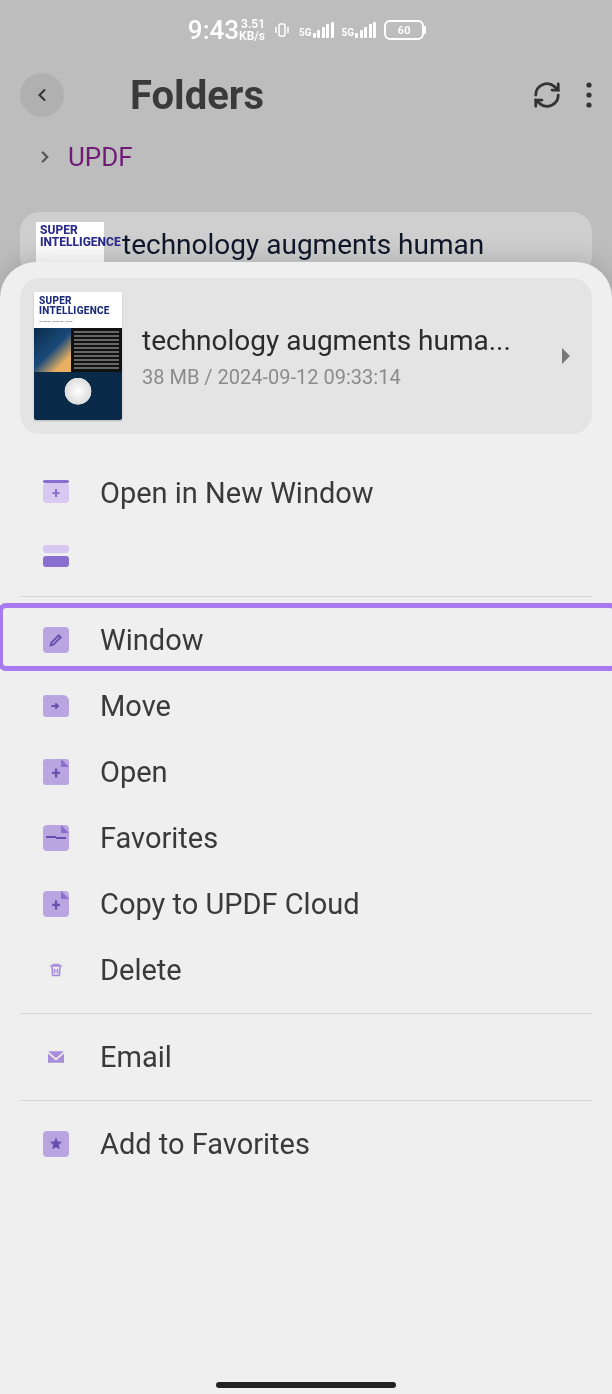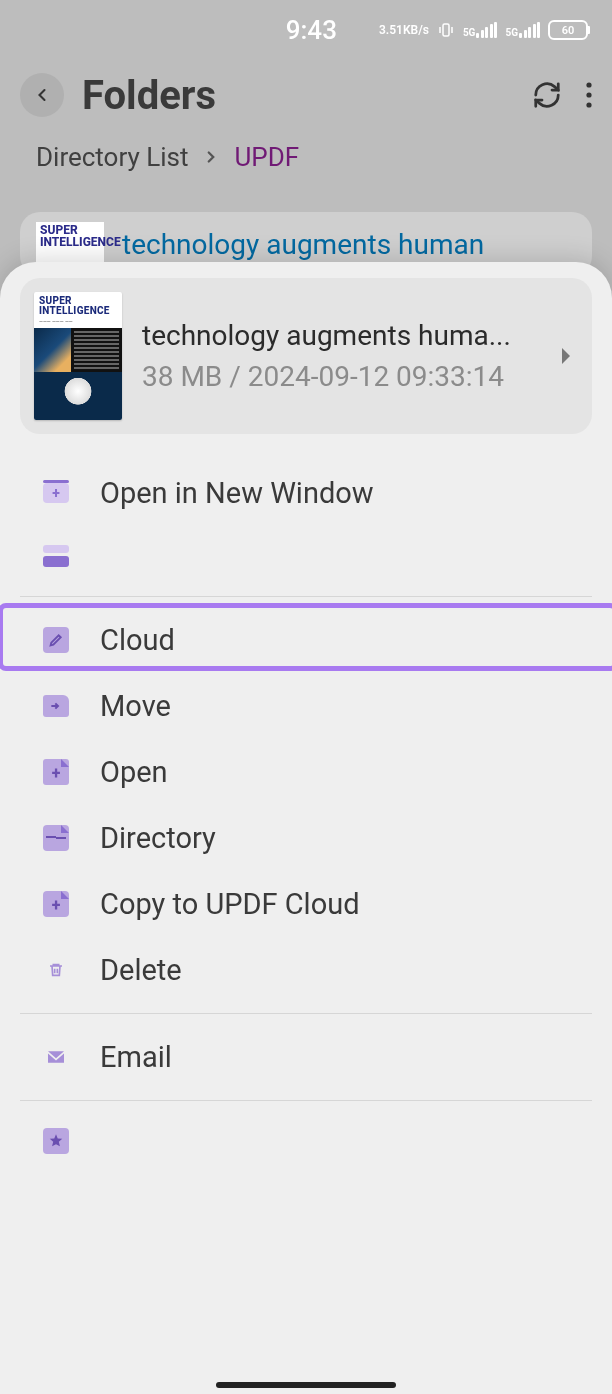--- a/index.html
+++ b/index.html
@@ -10,29 +10,28 @@
     background: #bdbdbd;
     position: relative;
     overflow: hidden;
   }
 
   
   .status-bar {
     height: 60px;
     display: flex;
     align-items: center;
-    justify-content: flex-end;
+    justify-content: center;
     padding: 0 24px;
     color: #fff;
     font-size: 26px;
     font-weight: 500;
-    gap: 42px;
   }
   .status-right { display: flex; align-items: center; gap: 8px; font-size: 14px; }
-  .status-stack { display:flex; flex-direction:row; line-height:1; align-items:flex-end; font-size:12px; font-weight:600; }
+  .status-stack { display:flex; flex-direction:column; line-height:1; align-items:flex-end; font-size:12px; font-weight:600; }
   .signal-bars { display:inline-flex; align-items:flex-end; gap:1.5px; height:16px; }
   .signal-bars span { width:3px; background:#fff; border-radius:1px; }
   .signal-bars span:nth-child(1){height:5px}
   .signal-bars span:nth-child(2){height:8px}
   .signal-bars span:nth-child(3){height:11px}
   .signal-bars span:nth-child(4){height:14px}
   .signal-bars span:nth-child(5){height:16px}
   .battery {
     display:inline-flex; align-items:center; border:2px solid #fff; border-radius:6px;
     width:40px; height:20px; font-size:11px; justify-content:center; color:#fff; position:relative; font-weight:600;
@@ -46,42 +45,42 @@
     align-items: center;
     padding: 0 20px;
     gap: 18px;
   }
   .back-btn {
     width: 44px; height: 44px;
     background: #b0b0b0;
     border-radius: 50%;
     display:flex; align-items:center; justify-content:center;
   }
-  .app-title { font-size: 40px; font-weight: 700; color:#3a3a3a; flex:1; }
+  .app-title { font-size: 40px; font-weight: 700; color:#3a3a3a; flex:1;margin-left:48px; }
   .header-icons { display:flex; gap:24px; align-items:center; }
 
   .breadcrumb-row {
     padding: 12px 36px 16px;
     display:flex; align-items:center; gap:14px;
     font-size:26px; color:#404040;
   }
   .bc-chevron { color:#6b6b6b; }
   .bc-current { color:#701a75; }
 
   .bg-card {
     margin: 24px 20px 0;
     background: #cfcfcf;
     border-radius: 20px;
     padding: 10px 16px;
     display:flex; gap:18px; align-items:center;
     height: 64px;
     overflow:hidden;
   }
   .bg-thumb { width:68px; height:44px; background:#fff; font-size:12px; font-weight:800; color:#2b2b8a; padding:2px 4px; line-height:1; }
-  .bg-title { font-size:28px; color:#0369a1; white-space:nowrap; overflow:hidden; }
+  .bg-title { font-size:28px; color:#0f172a; white-space:nowrap; overflow:hidden; }
 
   
   .sheet {
     position:absolute;
     left:0; right:0; bottom:0;
     top: 262px;
     background:#efefef;
     border-radius: 36px 36px 0 0;
     padding: 16px 0 8px;
     box-shadow: 0 -4px 24px rgba(0,0,0,.15);
@@ -105,21 +104,21 @@
   .thumb-title { font-size:10px; font-weight:800; color:#1b2a7a; line-height:1; letter-spacing:.3px; }
   .thumb-sub { font-size:5px; color:#333; margin-top:2px; }
   .thumb-body { flex:1; display:flex; }
   .thumb-img { width:42%; background:linear-gradient(135deg,#0a2a4a,#1a4a7a 50%,#e8b060 80%); }
   .thumb-text { width:58%; background:#111; padding:3px; display:flex; flex-direction:column; gap:2px; }
   .thumb-text div { height:2px; background:#666; }
   .thumb-astro { background:radial-gradient(circle at 50% 40%, #fff 0%, #ddd 25%, transparent 26%), #0a2a4a; height:44%; }
 
   .file-head-info { flex:1; min-width:0; }
   .file-name { font-size:28px; color:#2b2b2b; white-space:nowrap; overflow:hidden; text-overflow:ellipsis; margin-bottom:8px; }
-  .file-meta { font-size:28px; color:#8b8b8b; }
+  .file-meta { font-size:20px; color:#8b8b8b; }
   .file-arrow { color:#777; font-size:14px; }
 
   .section { padding: 6px 0; }
   .item {
     display:flex; align-items:center; gap:30px;
     padding: 16px 42px;
     position:relative;
   }
   .item-icon {
     width:28px; height:28px; display:flex; align-items:center; justify-content:center;
@@ -204,21 +203,20 @@
       </svg>
     <svg width="6" height="26" viewBox="0 0 6 26" fill="#333">
         <circle cx="3" cy="3" r="2.6"></circle>
         <circle cx="3" cy="13" r="2.6"></circle>
         <circle cx="3" cy="23" r="2.6"></circle>
       </svg>
   </div>
 </div>
 
 <div class="breadcrumb-row">
-  <span>Directory List</span>
   <svg class="bc-chevron" width="18" height="18" viewBox="0 0 24 24" fill="none" stroke="#555" stroke-width="3" stroke-linecap="round">
       <path d="M9 18l6-6-6-6"></path>
     </svg>
   <span class="bc-current">UPDF</span>
 </div>
 
 <div class="bg-card">
   <div class="bg-thumb">
     <div>SUPER</div>
     <div>INTELLIGENCE</div>
@@ -286,21 +284,21 @@
 
   <div class="section" style="position:relative">
     <div class="item">
       <div class="item-icon">
           <div class="ic">
             <svg viewBox="0 0 24 24" fill="none" stroke="#6a4fb0" stroke-width="3" stroke-linecap="round">
               <path d="M4 20l4-1 11-11-3-3L5 16l-1 4z"></path>
             </svg>
           </div>
         </div>
-      <span class="item-label">Cloud</span>
+      <span class="item-label">Window</span>
     </div>
     <div class="item">
       <div class="item-icon">
           <div class="ic" style="height:22px;border-radius:3px 6px 3px 3px">
             <svg viewBox="0 0 24 24" fill="none" stroke="#6a4fb0" stroke-width="3">
               <path d="M5 12h10M11 8l4 4-4 4"></path>
             </svg>
           </div>
         </div>
       <span class="item-label">Move</span>
@@ -315,21 +313,21 @@
       <span class="item-label">Open</span>
     </div>
     <div class="item">
       <div class="item-icon">
           <div class="ic" style="position:relative">
             <div style="position:absolute;top:0;right:0;width:8px;height:8px;background:#8a6fd0;clip-path:polygon(0 0,100% 100%,0 100%)"></div>
             <div style="width:10px;height:2px;background:#6a4fb0;margin-bottom:2px"></div>
             <div style="width:10px;height:2px;background:#6a4fb0"></div>
           </div>
         </div>
-      <span class="item-label">Directory</span>
+      <span class="item-label">Favorites</span>
     </div>
     <div class="item">
       <div class="item-icon">
           <div class="ic" style="position:relative">
             <div style="position:absolute;top:0;right:0;width:8px;height:8px;background:#8a6fd0;clip-path:polygon(0 0,100% 100%,0 100%)"></div>
             <span style="color:#6a4fb0;font-weight:800">+</span>
           </div>
         </div>
       <span class="item-label">Copy to UPDF Cloud</span>
     </div>
@@ -366,17 +364,18 @@
 
   <div class="section">
     <div class="item">
       <div class="item-icon">
           <div class="ic">
             <svg viewBox="0 0 24 24" fill="#6a4fb0">
               <path d="M12 2l2.6 6.3 6.8.5-5.2 4.4 1.7 6.6L12 16.8l-5.9 3 1.7-6.6L2.6 8.8l6.8-.5z"></path>
             </svg>
           </div>
         </div>
+      <span class="item-label">Add to Favorites</span>
     </div>
   </div>
 
   <div class="home-indicator"></div>
 </div>
 
 </body></html>

